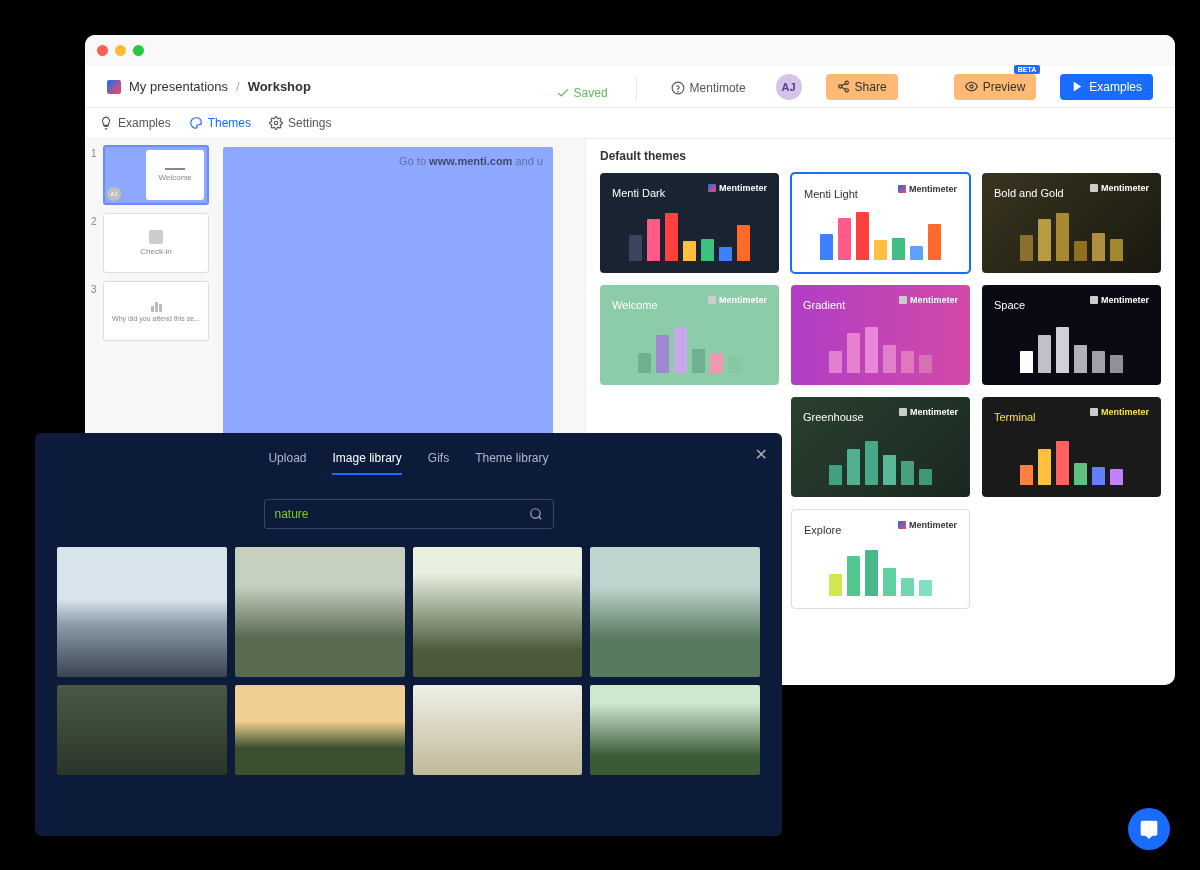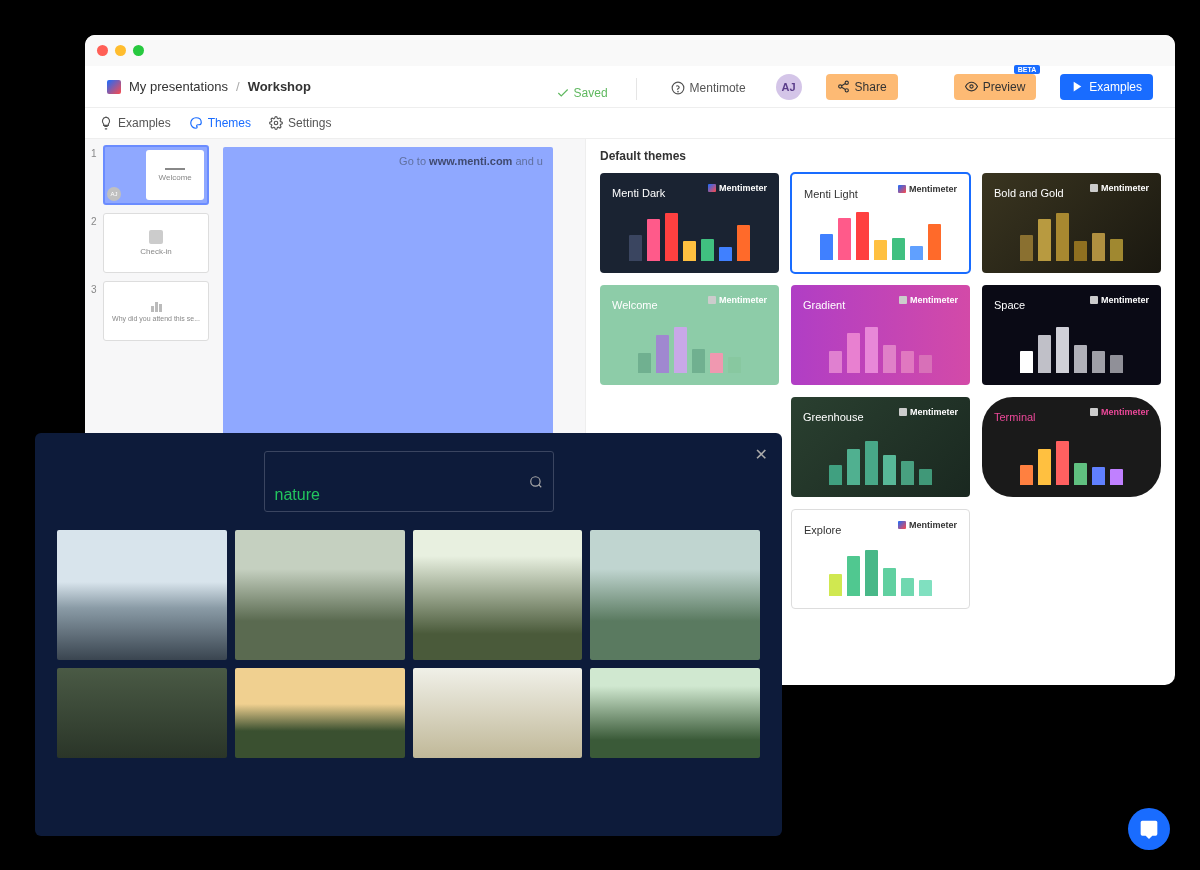--- a/index.html
+++ b/index.html
@@ -89,38 +89,38 @@
   border-radius: 6px;
   padding: 18px 22px;
   color: #fff;
 }
 .modal-close { position: absolute; top: 12px; right: 14px; color: #aaa; font-size: 16px; cursor: pointer; }
 .modal-tabs { display: flex; gap: 26px; justify-content: center; font-size: 12px; color: #b0b8c8; margin-bottom: 24px; }
 .modal-tab { cursor: pointer; padding-bottom: 8px; }
 .modal-tab.active { color: #fff; border-bottom: 2px solid #196cff; }
 .search-wrap { display: flex; justify-content: center; margin-bottom: 18px; }
 .search-box { width: 290px; display: flex; align-items: center; border: 1px solid #3a4560; border-radius: 3px; padding: 7px 10px; }
-.search-box input { background: transparent; border: none; color: #22c55e; font-size: 16px; flex: 1; outline: none; margin-top: 27px; }
+.search-box input { background: transparent; border: none; color: #84cc16; font-size: 12px; flex: 1; outline: none; }
 .search-box svg { width: 14px; height: 14px; color: #aaa; }
 .img-grid { display: grid; grid-template-columns: repeat(4, 1fr); gap: 8px; }
 .img-thumb { height: 130px; border-radius: 2px; background: #2a3550; }
 .img-thumb.row2 { height: 90px; }
 
 .help-bubble { position: absolute; bottom: 20px; right: 30px; width: 42px; height: 42px; border-radius: 50%; background: #196cff; display: flex; align-items: center; justify-content: center; cursor: pointer; z-index: 50; }
 .help-bubble svg { width: 20px; height: 20px; color: #fff; }
 
 
 .t-dark { background: #1a2332; color: #fff; }
 .t-light { background: #fff; color: #333; border: 1px solid #ddd; }
 .t-gold { background: linear-gradient(135deg,#3a3520,#1a1810); color: #fff; }
 .t-color { background: #8dcca8; color: #fff; }
 .t-grad { background: linear-gradient(90deg,#b03ec5,#d34aa8); color: #fff; }
 .t-space { background: #0a0a15; color: #fff; }
 .t-green { background: linear-gradient(135deg,#2a4030,#1a2820); color: #fff; }
-.t-term { background: #1a1a1a; color: #ec4899; border-radius: 31px; }
+.t-term { background: #1a1a1a; color: #fde047; }
 .t-explore { background: #fff; color: #333; border: 1px solid #ddd; }
 
 
 .n1 { background: linear-gradient(180deg,#d8e4ec 40%,#8a9ba6 60%,#3a4550); }
 .n2 { background: linear-gradient(180deg,#c5d0c0 30%,#5a6a50 70%); }
 .n3 { background: linear-gradient(180deg,#e8f0e0 20%,#4a5a3a 80%); }
 .n4 { background: linear-gradient(180deg,#c0d5d0 30%,#5a7a60 70%); }
 .n5 { background: linear-gradient(180deg,#4a5a45,#2a3528); }
 .n6 { background: linear-gradient(180deg,#f0d090 40%,#3a5030 70%); }
 .n7 { background: linear-gradient(180deg,#f0f0e8,#c0b898); }
@@ -366,20 +366,26 @@
               <span style="height:16px;background:#80e0c0"></span>
             </div>
         </div>
       </div>
     </div>
   </div>
 </div>
 
 <div class="image-modal">
   <span class="modal-close">✕</span>
+  <div class="modal-tabs">
+    <span class="modal-tab">Upload</span>
+    <span class="modal-tab active">Image library</span>
+    <span class="modal-tab">Gifs</span>
+    <span class="modal-tab">Theme library</span>
+  </div>
   <div class="search-wrap">
     <div class="search-box">
       <input type="text" value="nature" style="">
       <svg viewBox="0 0 24 24" fill="none" stroke="currentColor" stroke-width="2">
           <circle cx="11" cy="11" r="8"></circle>
           <line x1="21" y1="21" x2="16.65" y2="16.65"></line>
         </svg>
     </div>
   </div>
   <div class="img-grid">

